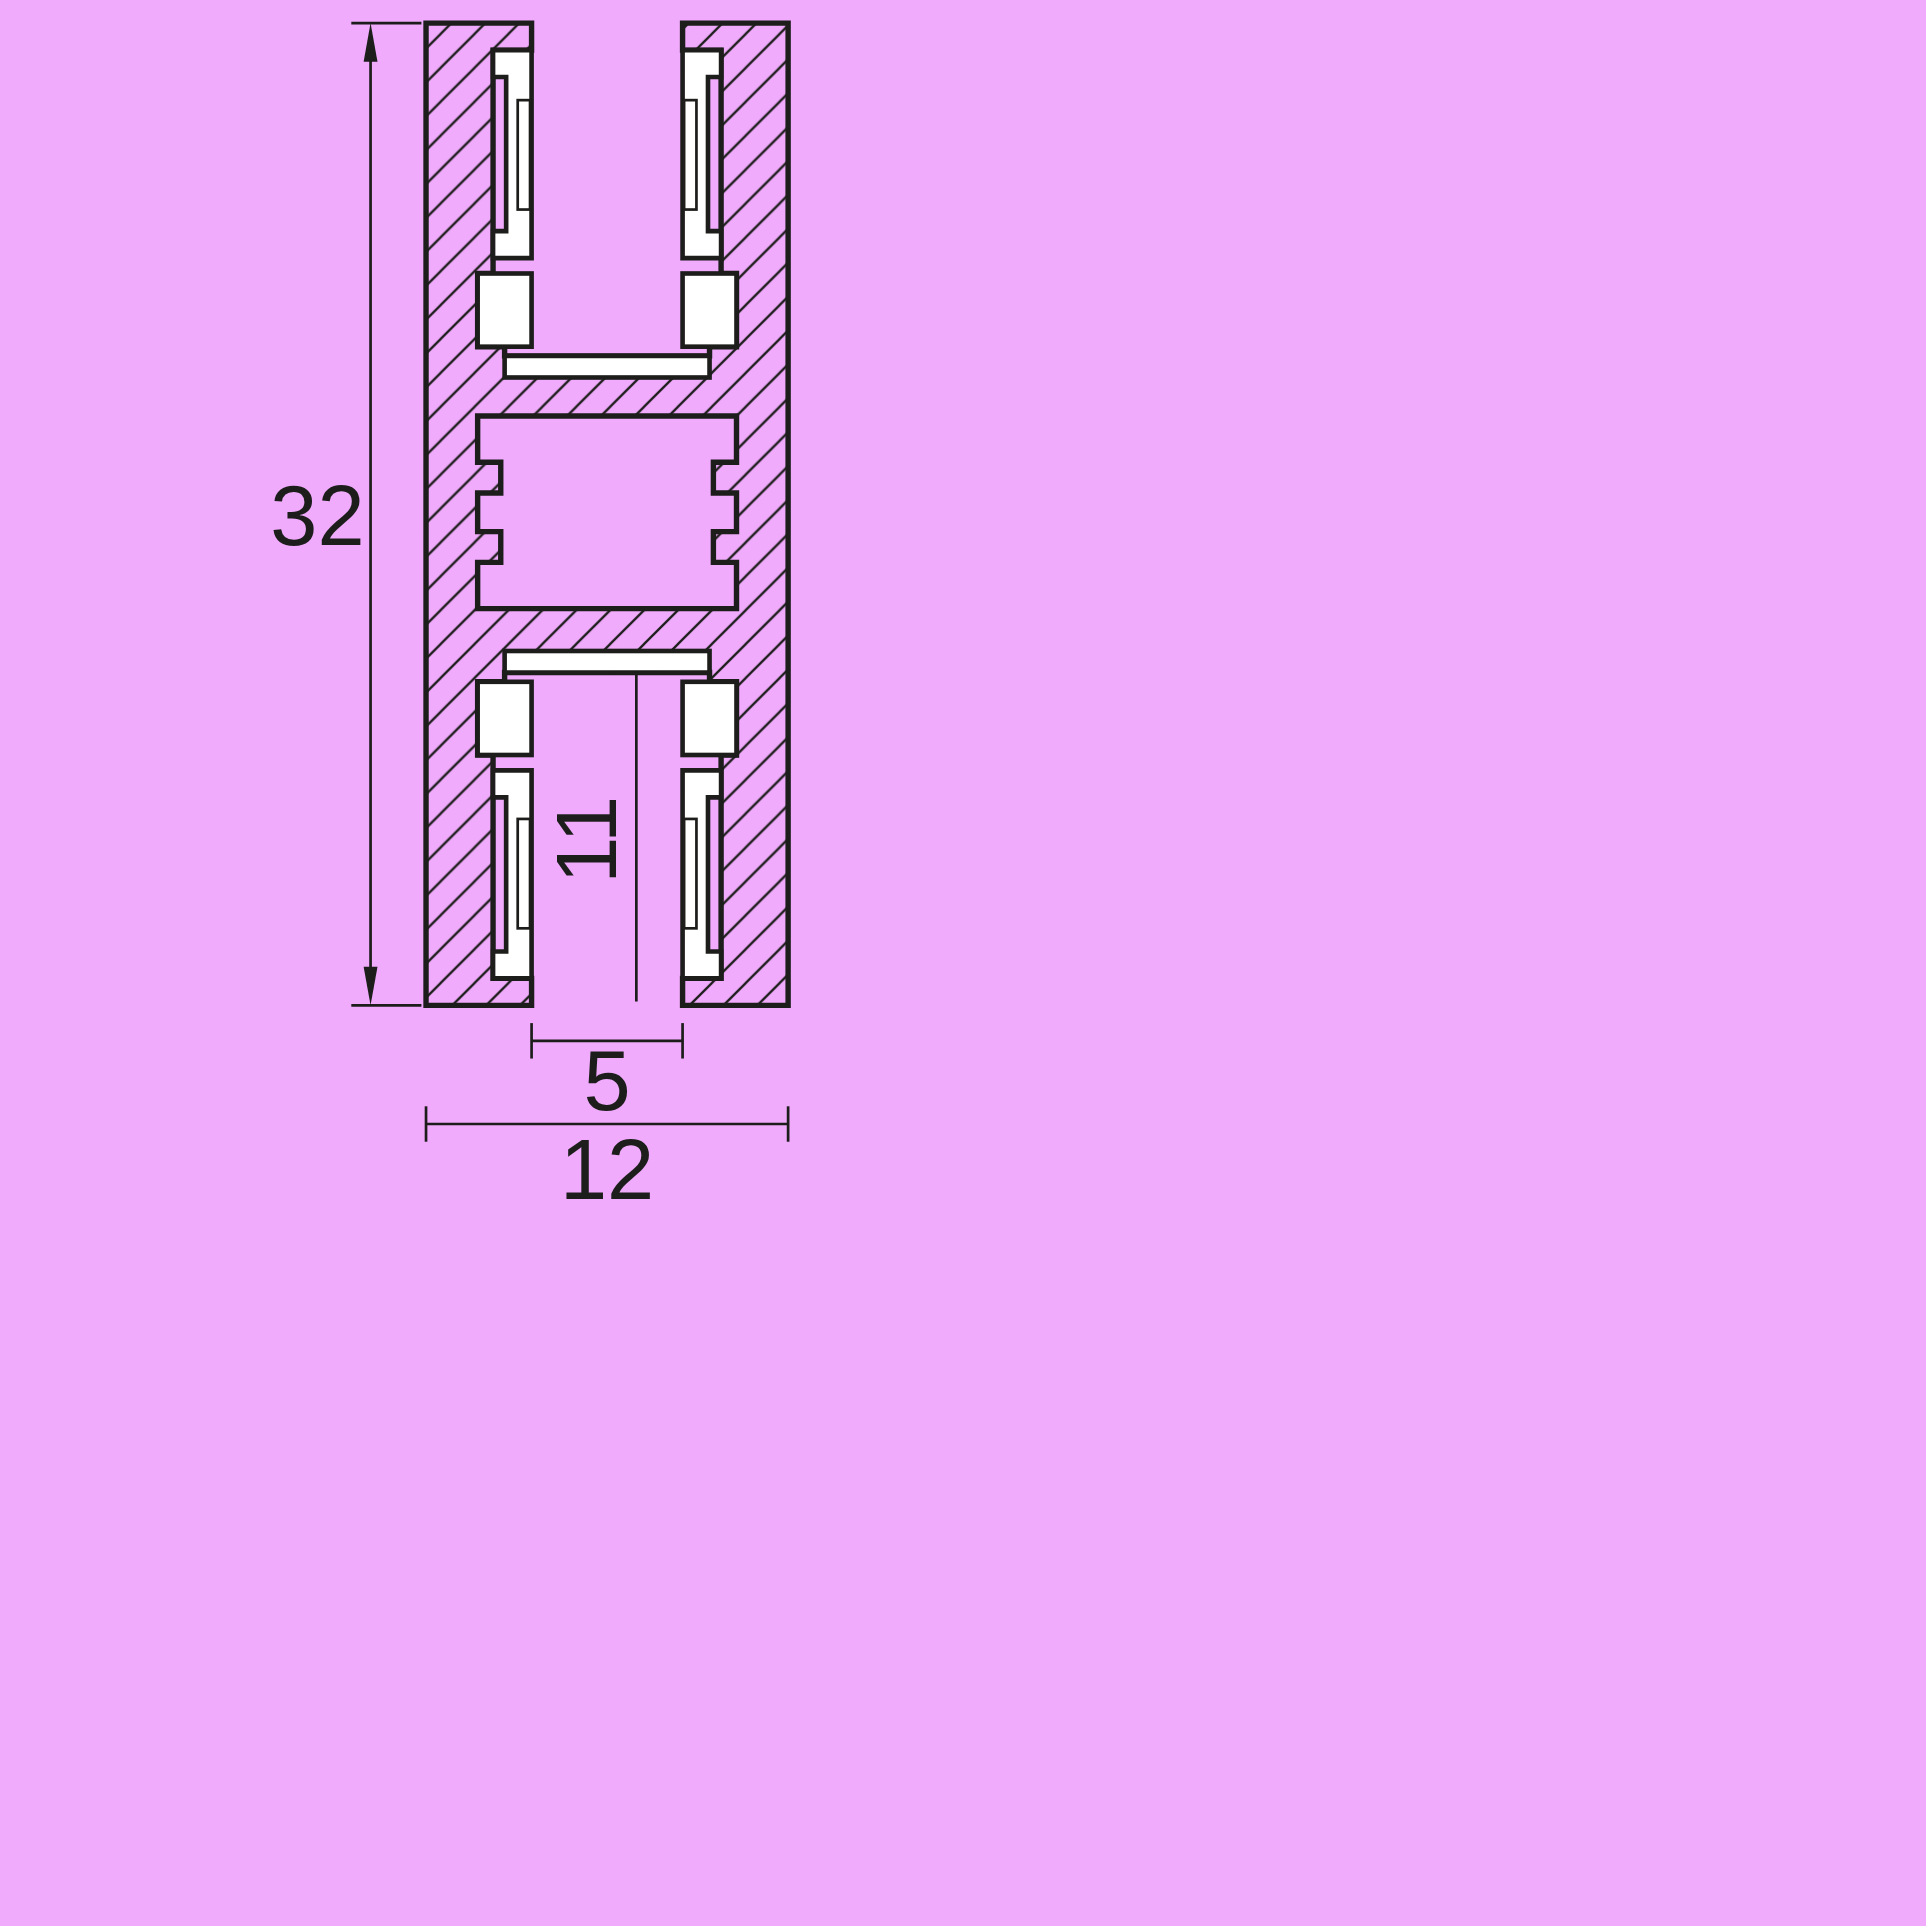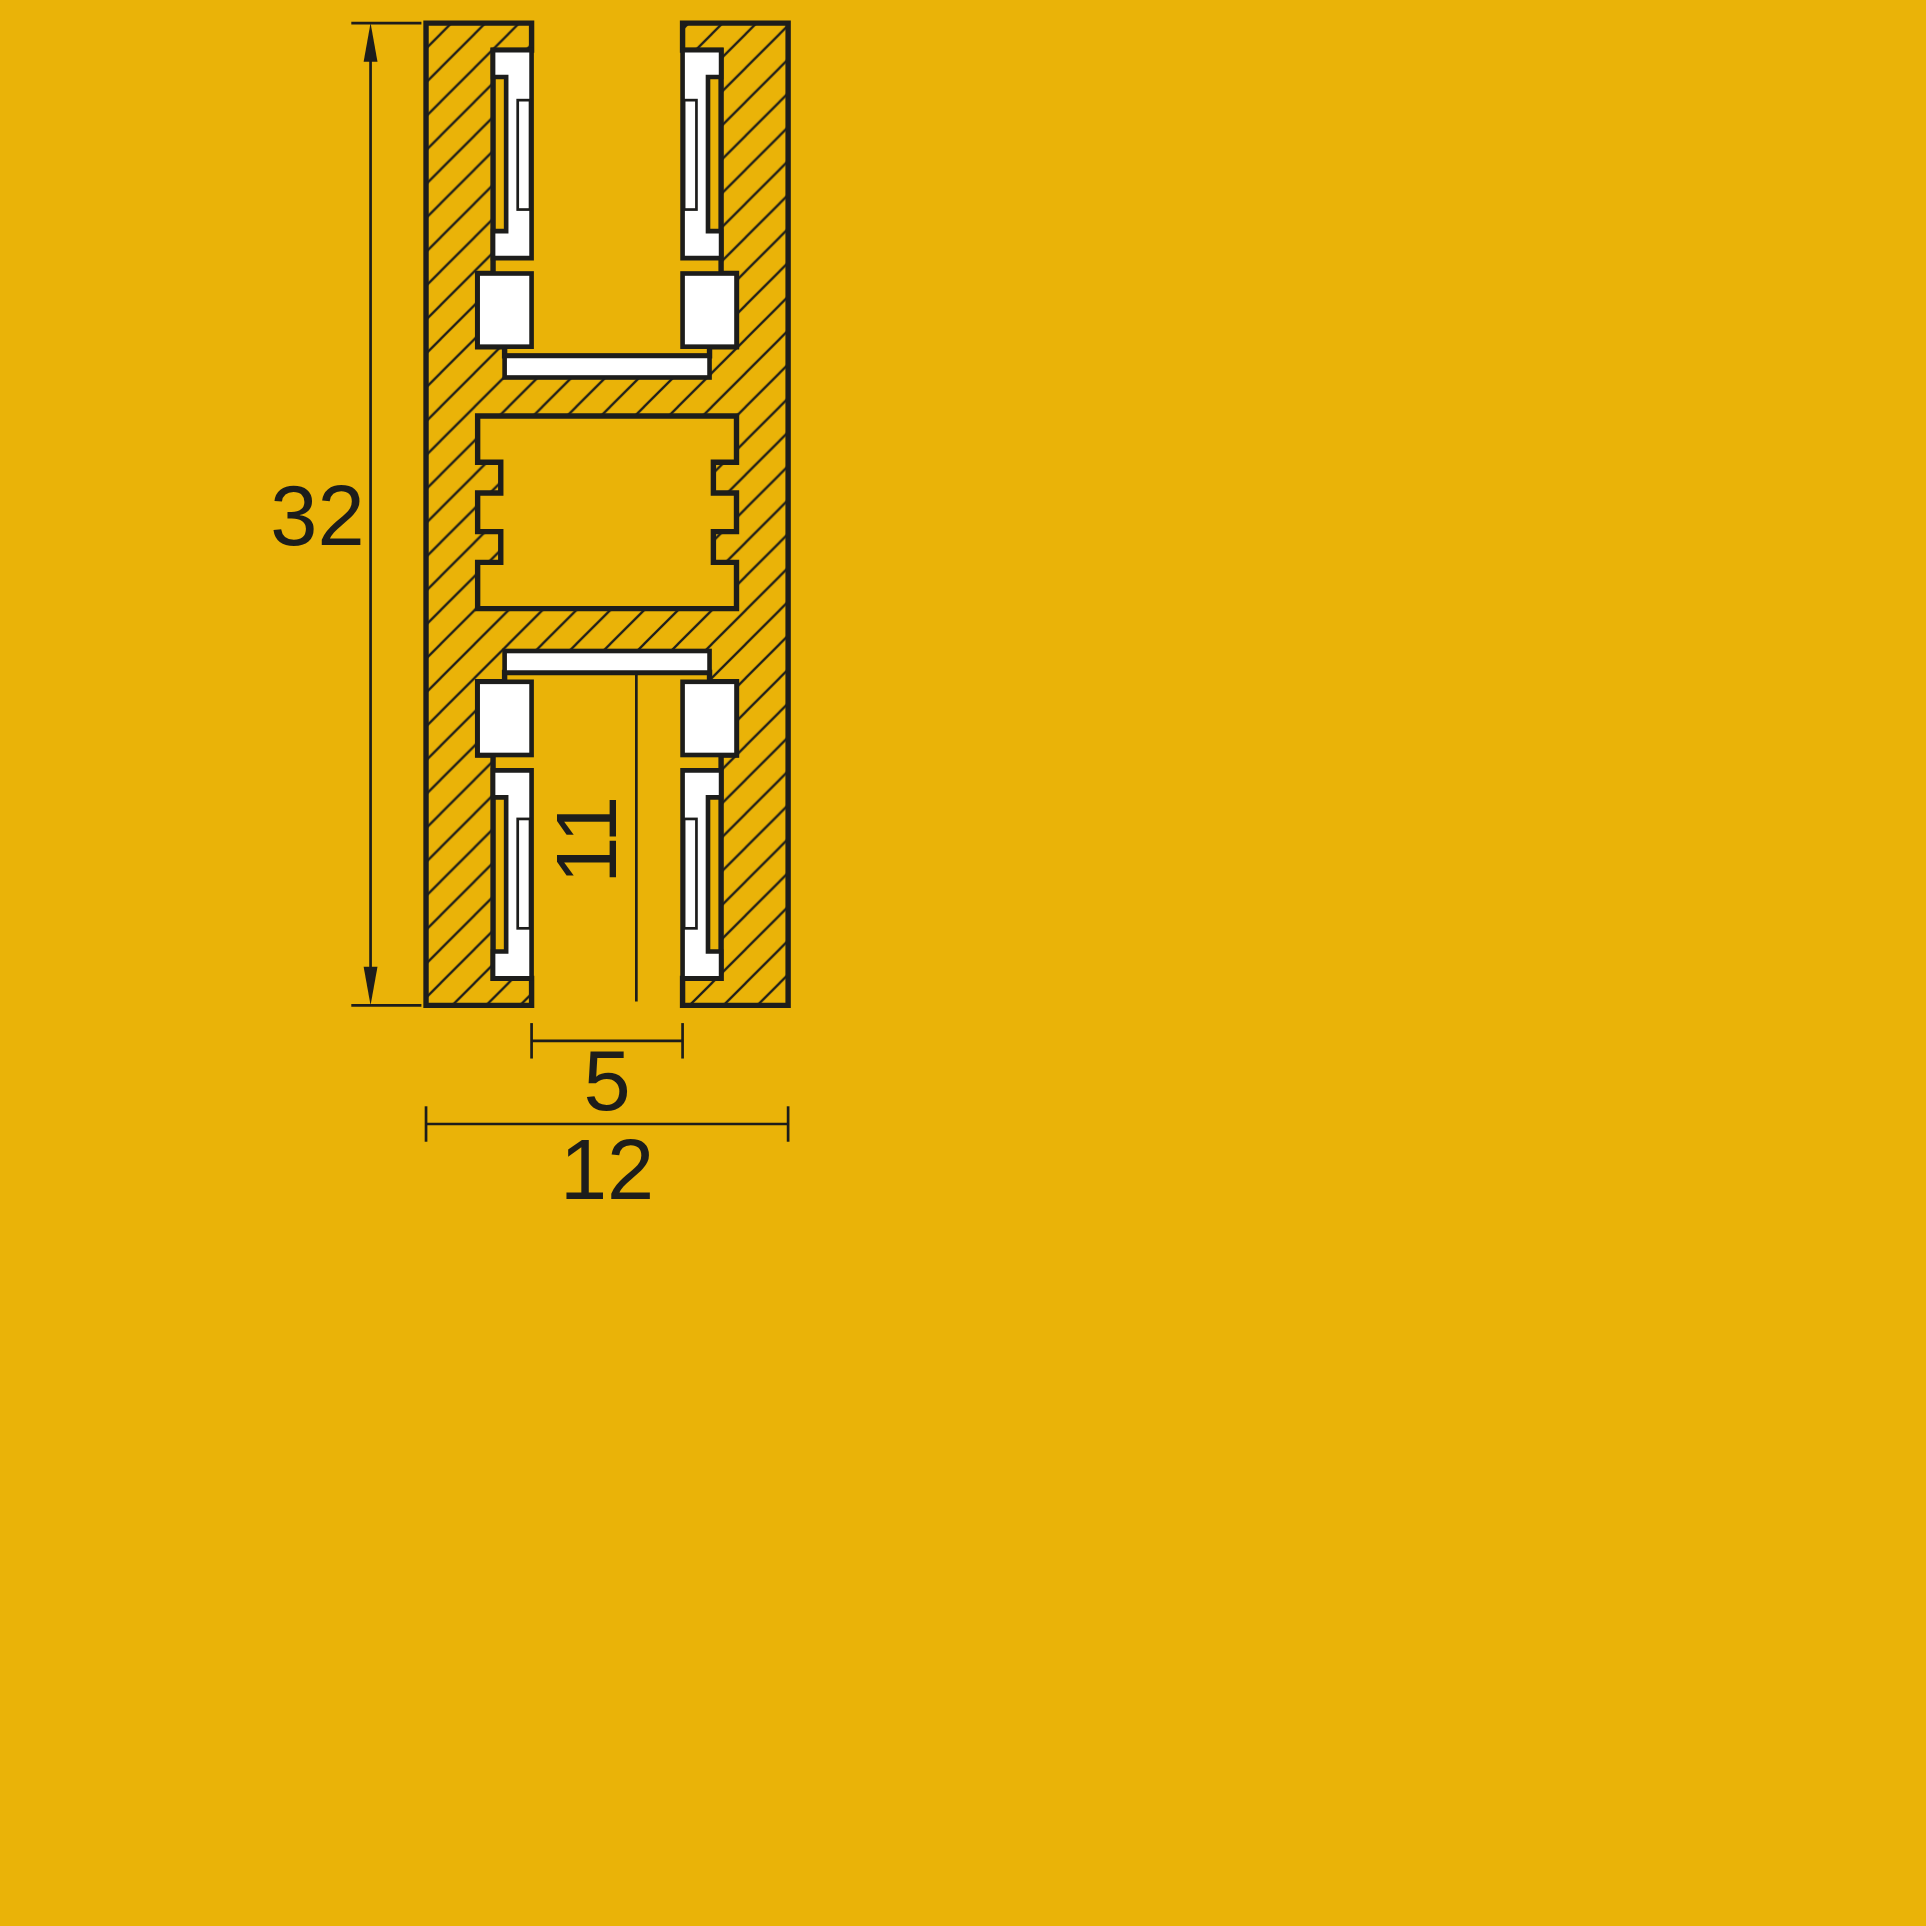--- a/index.html
+++ b/index.html
@@ -7,21 +7,21 @@
     padding: 0;
     background: #ffffff;
     width: 1926px;
     height: 1926px;
     font-family: "Liberation Sans", sans-serif;
   }
   .stage {
     position: relative;
     width: 1926px;
     height: 1926px;
-    background: #eab308;
+    background: #f0abfc;
     overflow: hidden;
   }
   svg { display: block; }
   text {
     font-family: "Liberation Sans", sans-serif;
     font-size: 110px;
     fill: #1d1d1b;
   }
 </style>
 </head>

